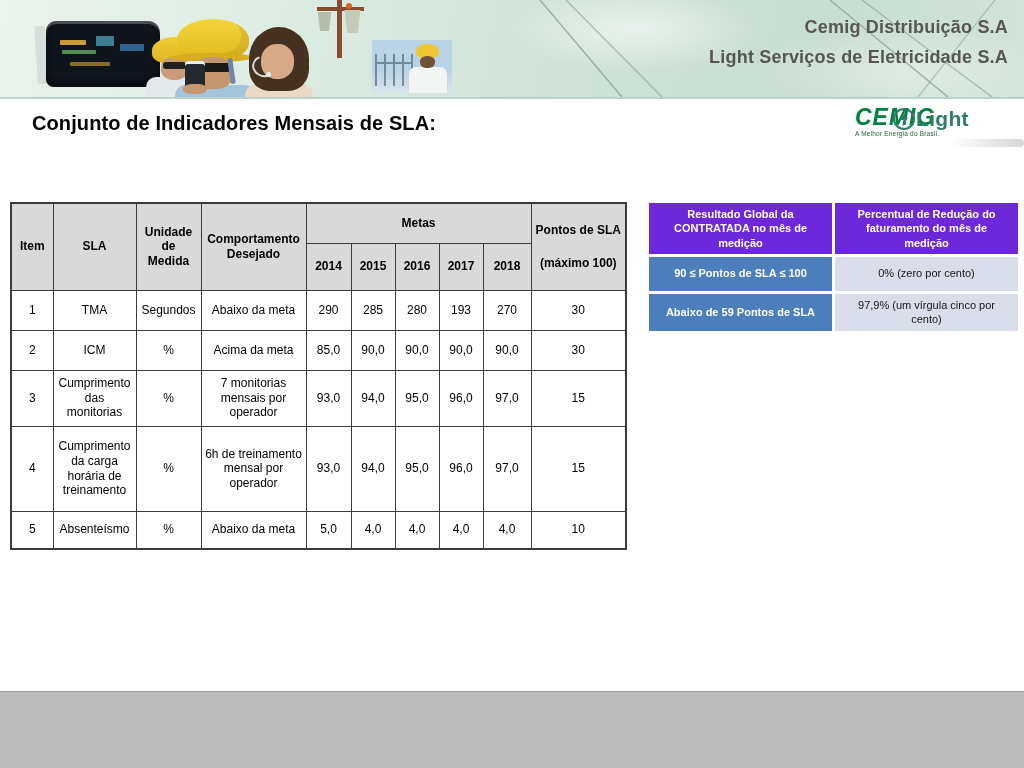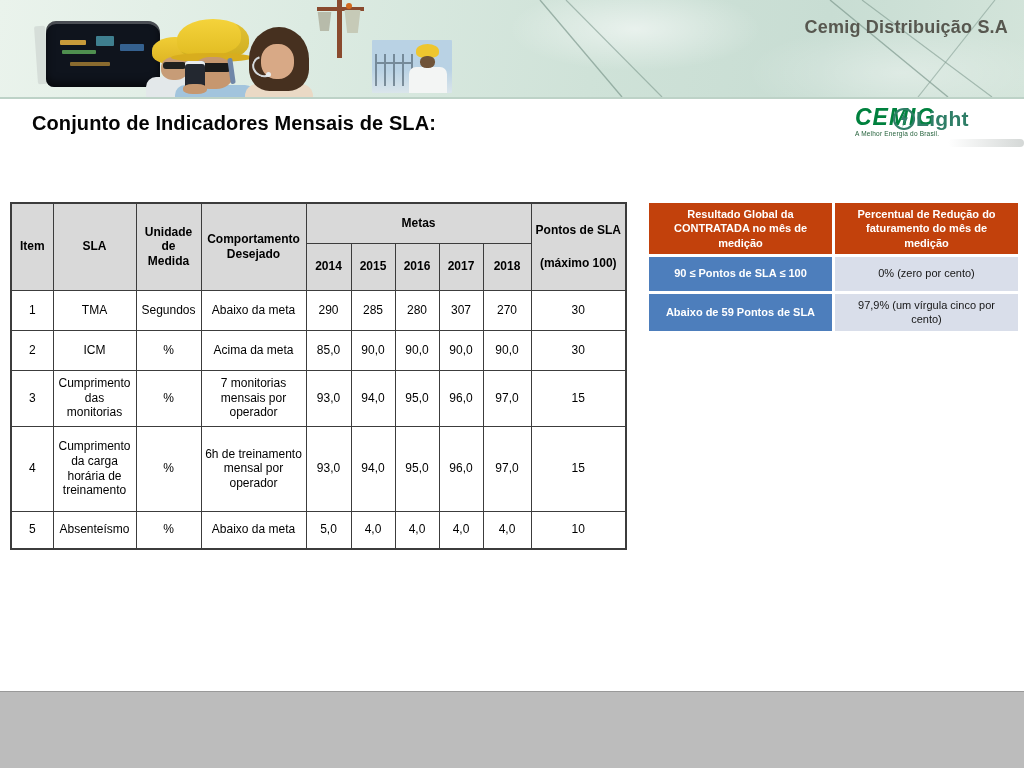--- a/index.html
+++ b/index.html
@@ -86,21 +86,21 @@
             border:2px solid #3c3c3c;}
   table.sla th,table.sla td{border:1px solid #3c3c3c;text-align:center;vertical-align:middle;padding:2px 3px;line-height:1.22;}
   table.sla thead th{background:#d9d9d9;font-weight:700;}
   table.sla td{font-weight:400;}
   .ph1{display:block;margin-bottom:18px;font-weight:700;}
   .ph2{display:block;font-weight:700;}
 
   
   .pen-wrap{position:absolute;left:646px;top:200px;}
   table.pen{border-collapse:separate;border-spacing:3px;table-layout:fixed;width:372px;font-size:11px;}
-  table.pen th{background:#c2410c;color:#fff;font-weight:700;height:40px;padding:4px 8px;vertical-align:middle;line-height:1.3;text-align:center;}
+  table.pen th{background:#6d28d9;color:#fff;font-weight:700;height:40px;padding:4px 8px;vertical-align:middle;line-height:1.3;text-align:center;}
   table.pen td{padding:5px 8px;text-align:center;vertical-align:middle;line-height:1.25;}
   td.range{background:#4d7ebc;color:#fff;font-weight:700;height:24px;}
   td.penval{background:#d9deea;color:#161616;}
 
   
   .note{position:absolute;left:648px;top:384px;width:336px;margin:0;font-size:17px;line-height:21px;color:#000;}
   .footnotes{position:absolute;left:32px;top:569px;font-size:12px;line-height:15.5px;color:#101010;}
   .footnotes span{display:block;}
 
   
@@ -156,20 +156,21 @@
     <svg class="lines" width="1024" height="97">
       <line x1="540" y1="0" x2="622" y2="97" stroke="#7f9a8f" stroke-width="1.4" opacity="0.7"></line>
       <line x1="566" y1="0" x2="662" y2="97" stroke="#7f9a8f" stroke-width="1.2" opacity="0.6"></line>
       <line x1="830" y1="0" x2="948" y2="97" stroke="#7f9a8f" stroke-width="1.4" opacity="0.7"></line>
       <line x1="862" y1="0" x2="992" y2="97" stroke="#7f9a8f" stroke-width="1.2" opacity="0.6"></line>
       <line x1="995" y1="0" x2="918" y2="97" stroke="#7f9a8f" stroke-width="1.2" opacity="0.55"></line>
     </svg>
 
     <div class="company">
       <div>Cemig Distribuição S.A</div>
+      <div>Light Serviços de Eletricidade S.A</div>
     </div>
   </div>
 
   <div class="cemig">
     <div class="cemig-word">CEMIG</div>
     <div class="cemig-tag">A Melhor Energia do Brasil.</div>
   </div>
   <div class="lightlogo">
     <svg width="24" height="24" viewBox="0 0 24 24">
       <circle cx="12" cy="12" r="10" fill="none" stroke="#2f7e67" stroke-width="2.2"></circle>
@@ -217,21 +218,21 @@
       </thead>
       <tbody>
         <tr style="height:40px">
           <td>1</td>
           <td>TMA</td>
           <td>Segundos</td>
           <td>Abaixo da meta</td>
           <td>290</td>
           <td>285</td>
           <td>280</td>
-          <td>307</td>
+          <td>193</td>
           <td>270</td>
           <td>30</td>
         </tr>
         <tr style="height:40px">
           <td>2</td>
           <td>ICM</td>
           <td>%</td>
           <td>Acima da meta</td>
           <td>85,0</td>
           <td>90,0</td>

